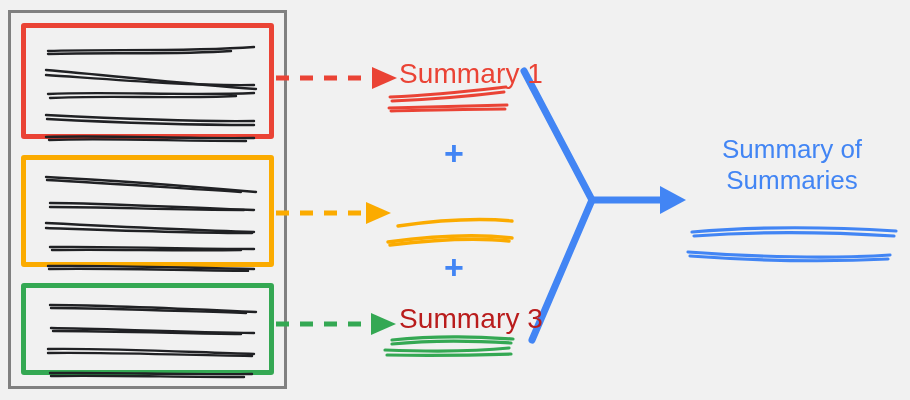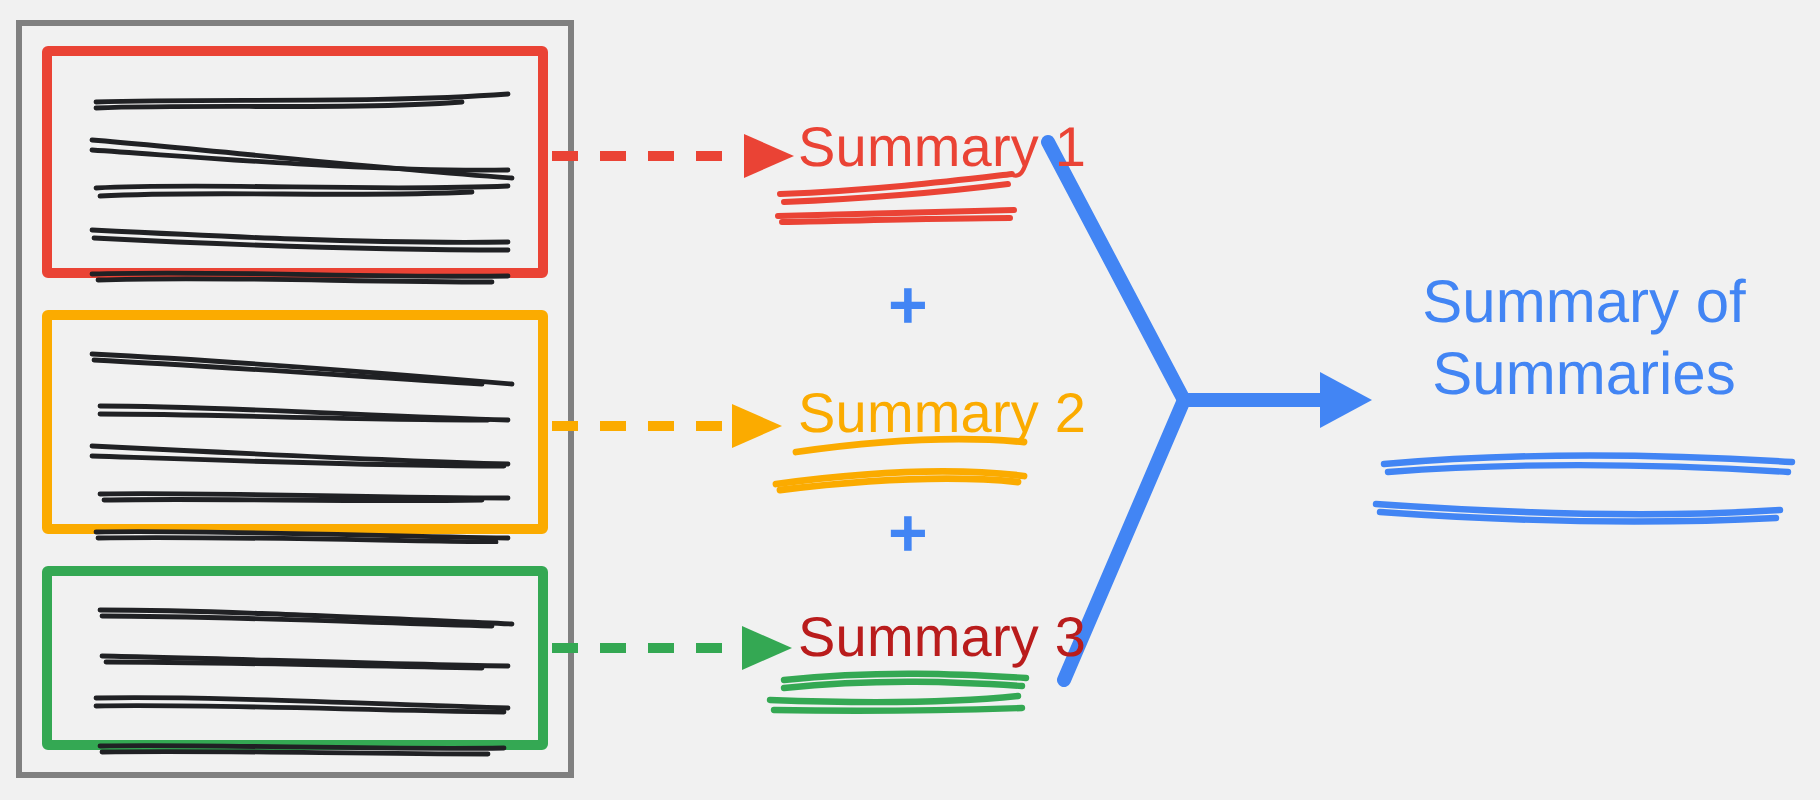--- a/index.html
+++ b/index.html
@@ -60,21 +60,21 @@
     line-height: 1;
     user-select: none;
   }
   .final-title {
     position: absolute;
     left: 680px;
     top: 134px;
     width: 224px;
     text-align: center;
     color: #4285f4;
-    font-size: 30px;
+    font-size: 26px;
     font-weight: 400;
     line-height: 1.2;
   }
 </style>
 </head>
 <body>
 
 <div id="canvas">
 
   <div class="doc-container">
@@ -176,21 +176,20 @@
     <g stroke="#4285f4" stroke-width="3.2" fill="none" stroke-linecap="round">
       <path d="M692,232 C760,226 830,227 896,231"></path>
       <path d="M694,236 C760,231 830,232 894,236"></path>
       <path d="M688,252 C760,257 830,259 890,255"></path>
       <path d="M690,256 C760,261 830,262 888,259"></path>
     </g>
   </svg>
 
   <div class="summary-label" style="left:399px; top:58px; color:#ea4335;">Summary 1</div>
 
-  <div class="summary-label" style="left:399px; top:191px; color:#fbab00;">Summary 2</div>
 
   <div class="summary-label" style="left:399px; top:303px; color:#b91c1c;">Summary 3</div>
 
   <div class="plus" style="left:444px; top:136px;">+</div>
 
   <div class="plus" style="left:444px; top:250px;">+</div>
 
   <div class="final-title">
     <div>Summary of</div>
     <div>Summaries</div>

